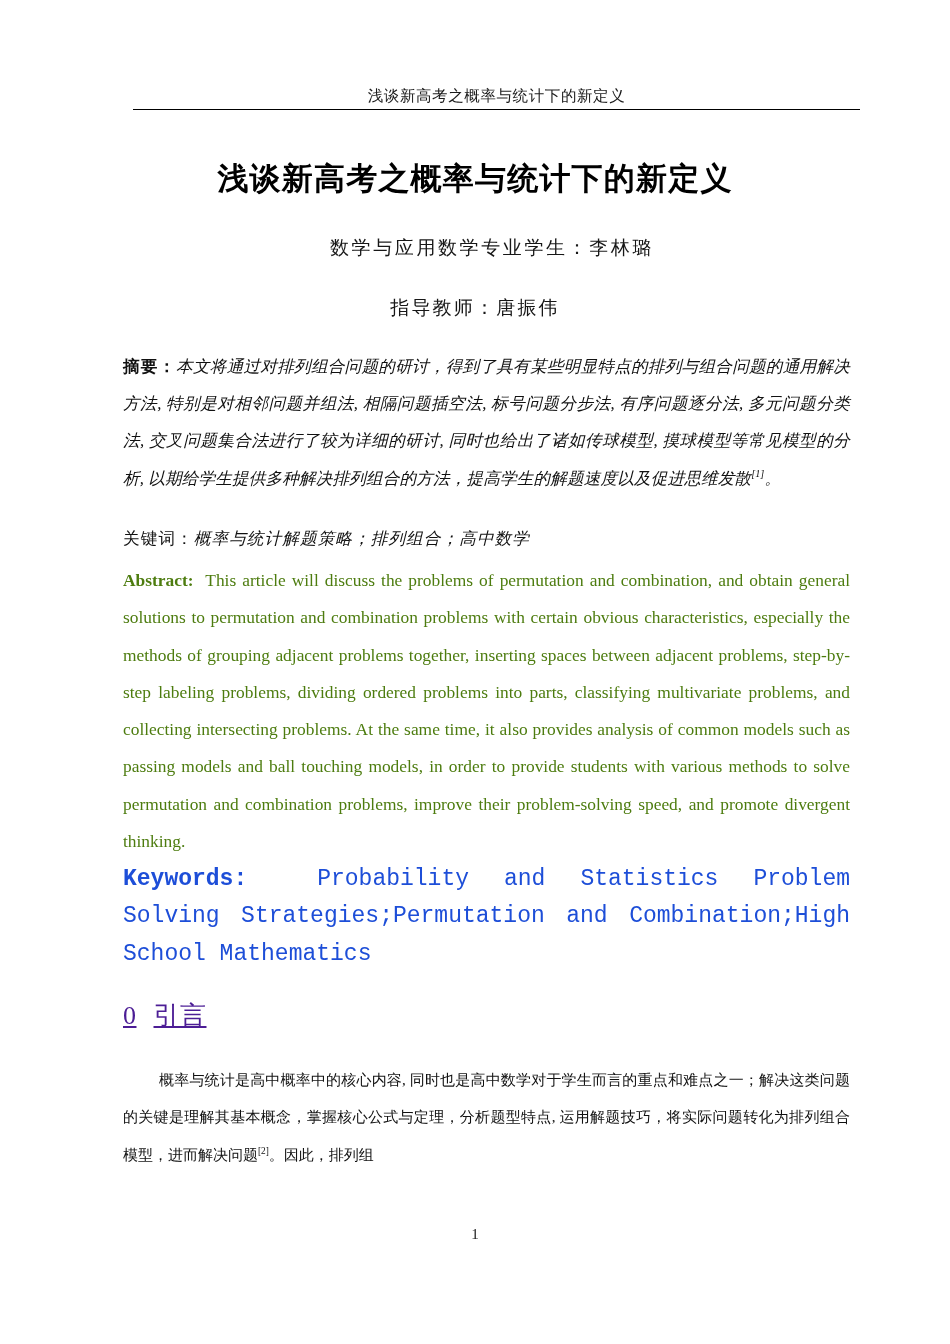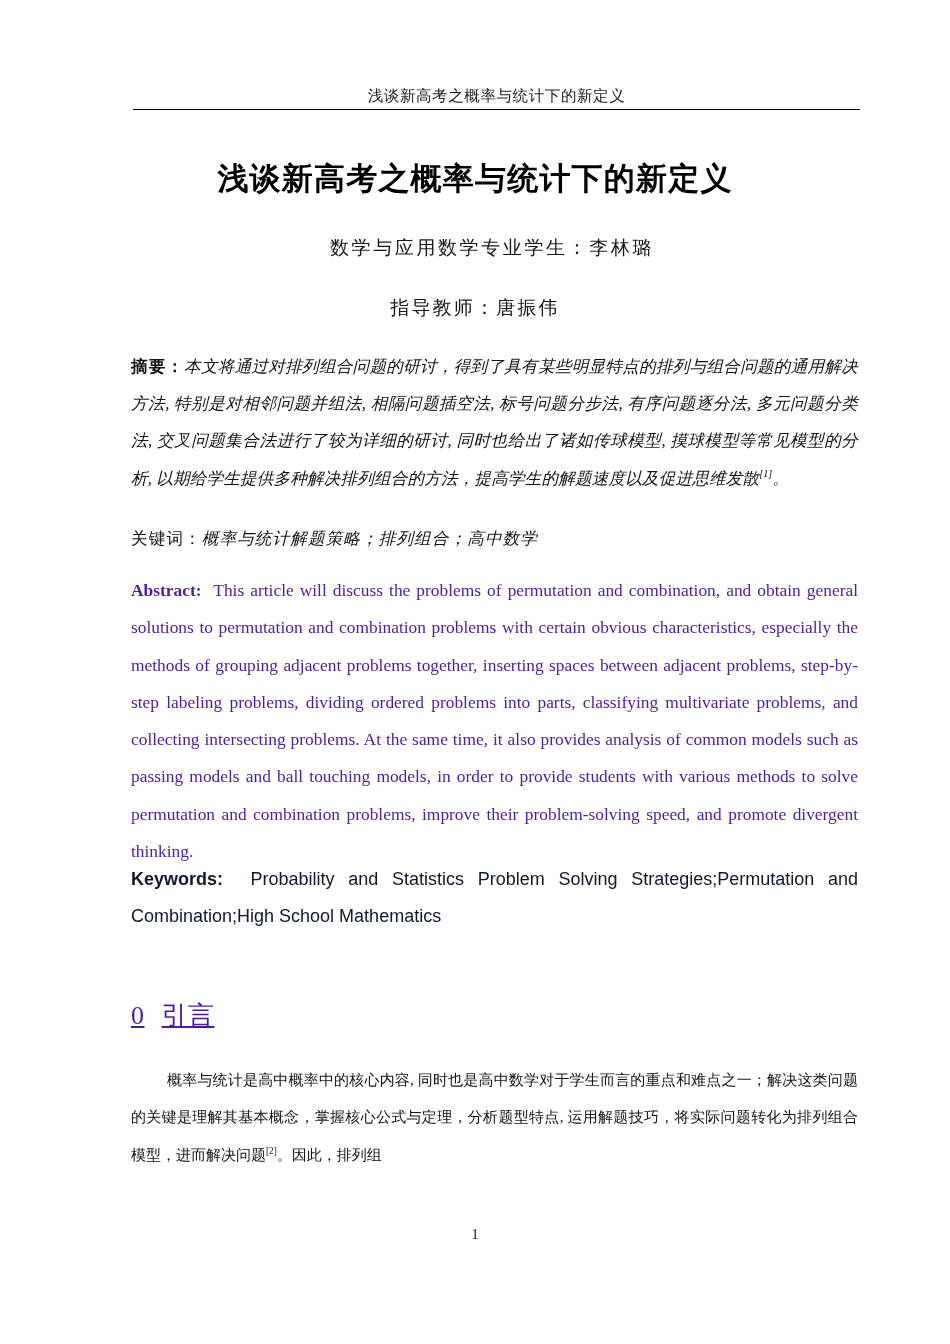--- a/index.html
+++ b/index.html
@@ -81,21 +81,21 @@
     font-family: "Liberation Serif", "DejaVu Serif", serif;
     font-size: 19px;
     line-height: 28px;
     letter-spacing: 2.2px;
     color: #171717;
   }
 
   
   .col {
     position: absolute;
-    left: 131px;
+    left: 123px;
     width: 727px;
   }
 
   
   .cn-abstract {
     top: 348px;
     font-family: "Liberation Serif", "DejaVu Serif", serif;
     font-style: italic;
     font-size: 16.6px;
     line-height: 37.2px;
@@ -123,34 +123,33 @@
     font-style: normal;
   }
 
   
   .en-abstract {
     top: 562px;
     font-family: "Liberation Serif", "DejaVu Serif", serif;
     font-size: 17.4px;
     line-height: 37.3px;
     text-align: justify;
-    color: #4c1d95;
-    margin-top: 10px;
+    color: #4d7c0f;
   }
   .en-abstract .lbl,
   .en-keywords .lbl {
     font-weight: 700;
   }
   .en-keywords {
     top: 861px;
-    font-family: Liberation Sans, sans-serif;
-    font-size: 18px;
+    font-family: Liberation Mono, monospace;
+    font-size: 23px;
     line-height: 37.3px;
     text-align: justify;
-    color: #0f172a;
+    color: #1d4ed8;
   }
 
   
   .section-head {
     top: 997px;
     font-family: "Liberation Sans", "DejaVu Sans", sans-serif;
     font-weight: 400;
     font-size: 26px;
     line-height: 36px;
     letter-spacing: 0.5px;

